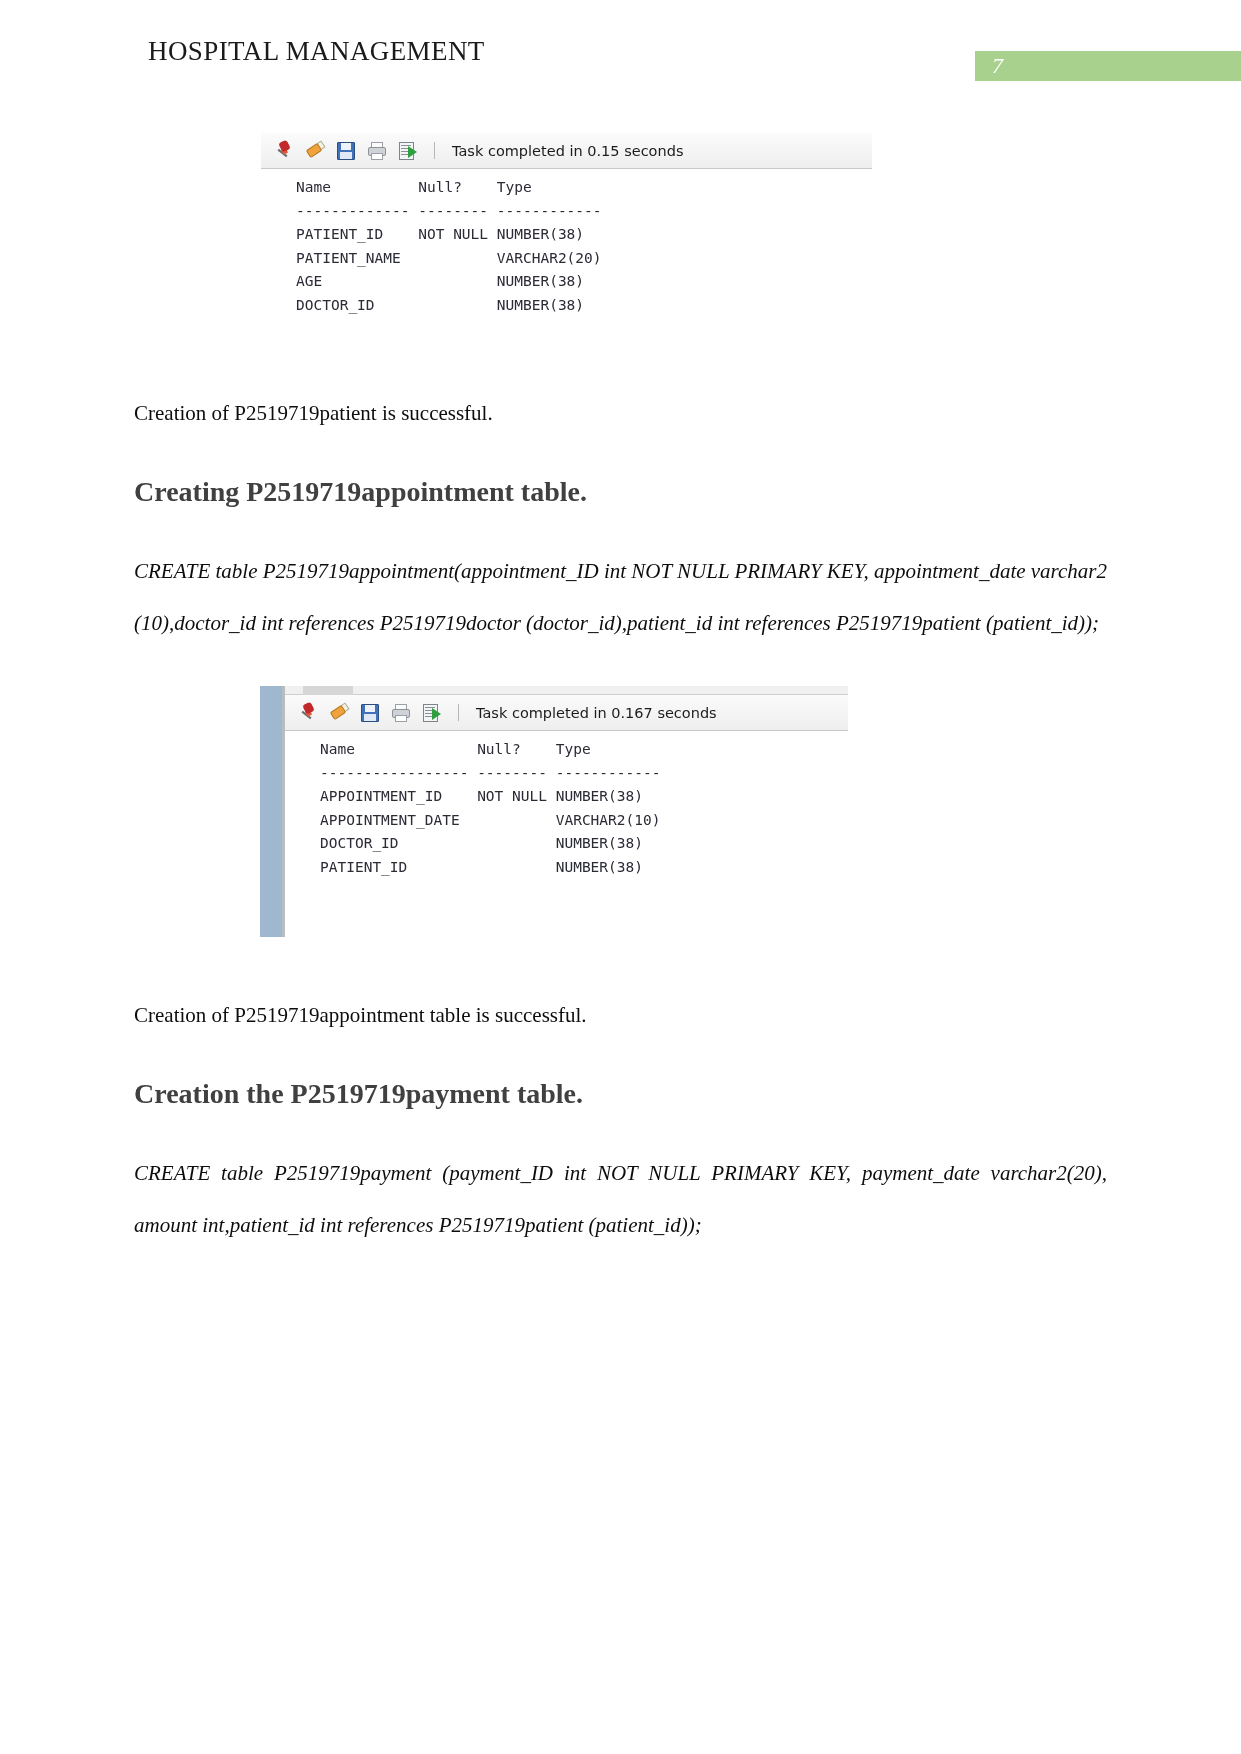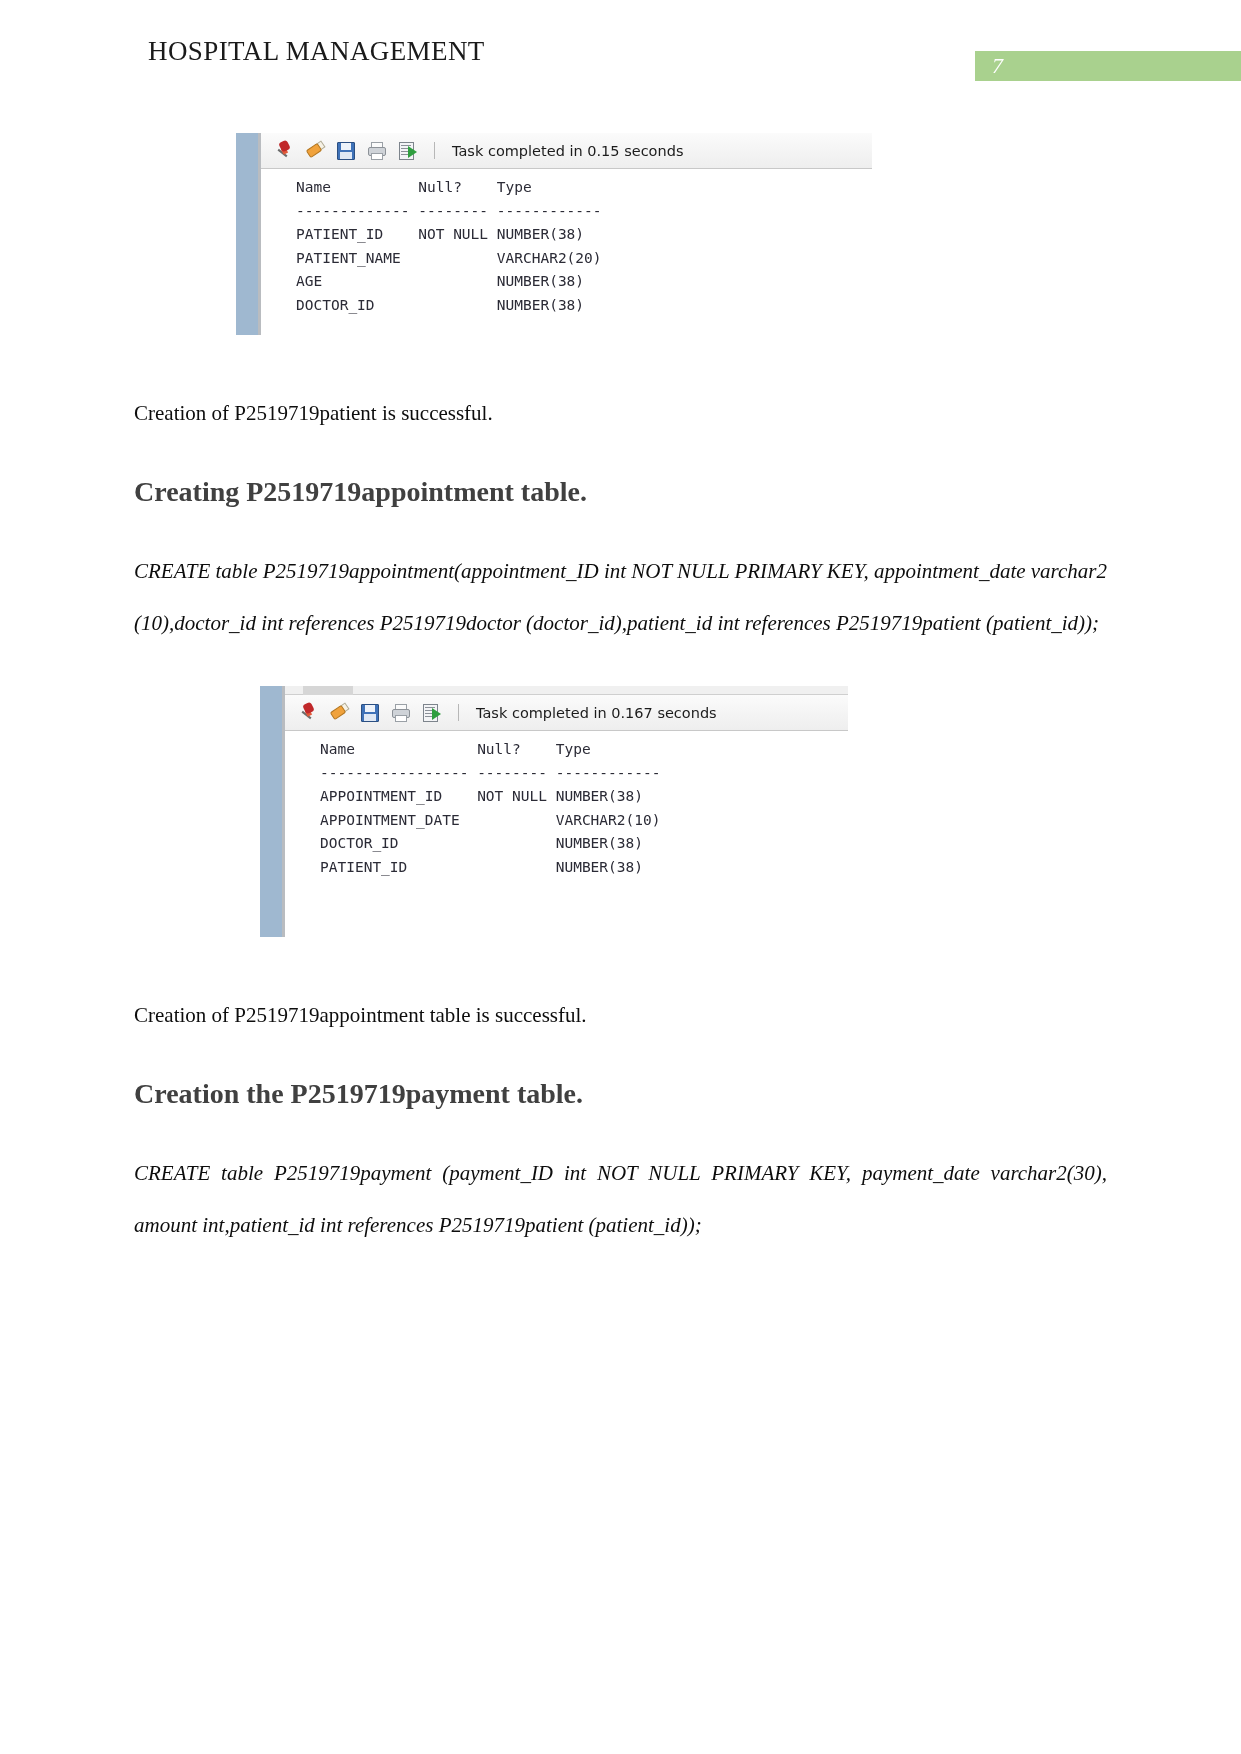--- a/index.html
+++ b/index.html
@@ -189,21 +189,21 @@
   <div class="page-num-band">
     <div class="page-num">7</div>
   </div>
 </div>
 
 <div class="content">
 
   <div class="gap-md"></div>
 
   <div class="shot-wrap" style="padding-left:236px;">
-    <div class="shot" style="width:636px;">
+    <div class="shot" style="width:636px;align-items:center;">
       <div class="shot-rail"></div>
       <div class="shot-rail-b"></div>
       <div class="shot-main">
         <div class="toolbar">
           <div class="tb-icon">
             <span class="ic-pin-needle"></span>
               <span class="ic-pin-body"></span>
               <span class="ic-pin-head"></span>
           </div>
           <div class="tb-icon">
@@ -307,15 +307,15 @@
   <div class="gap-lg"></div>
 
   <p class="body-text">Creation of P2519719appointment table is successful.</p>
 
   <div class="gap-sm"></div>
 
   <p class="heading-bold">Creation the P2519719payment table.</p>
 
   <div class="gap-sm"></div>
 
-  <p class="body-text justify">CREATE table P2519719payment (payment_ID int NOT NULL PRIMARY KEY, payment_date varchar2(30), amount int,patient_id int references P2519719patient (patient_id));</p>
+  <p class="body-text justify">CREATE table P2519719payment (payment_ID int NOT NULL PRIMARY KEY, payment_date varchar2(20), amount int,patient_id int references P2519719patient (patient_id));</p>
 
 </div>
 
 </body></html>

